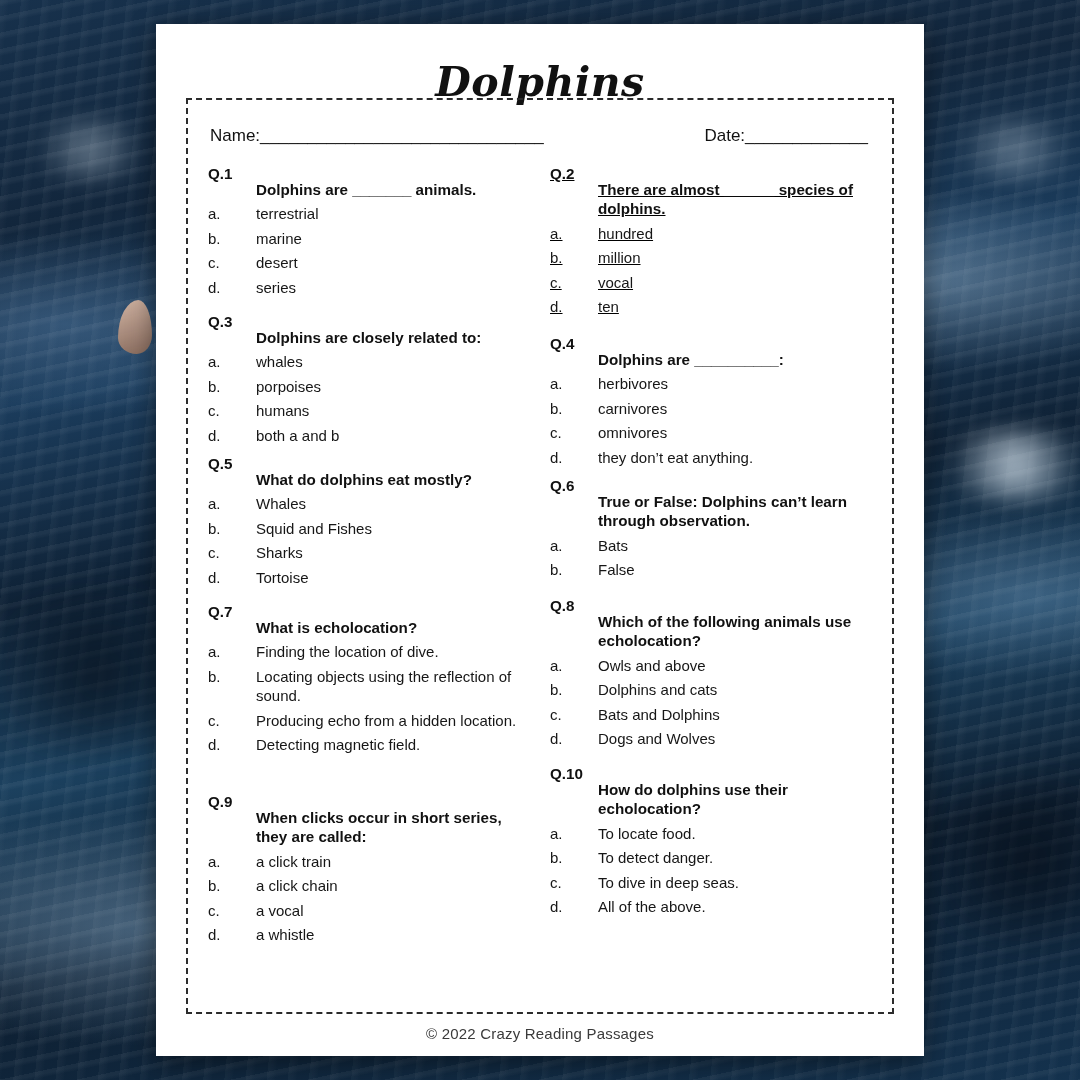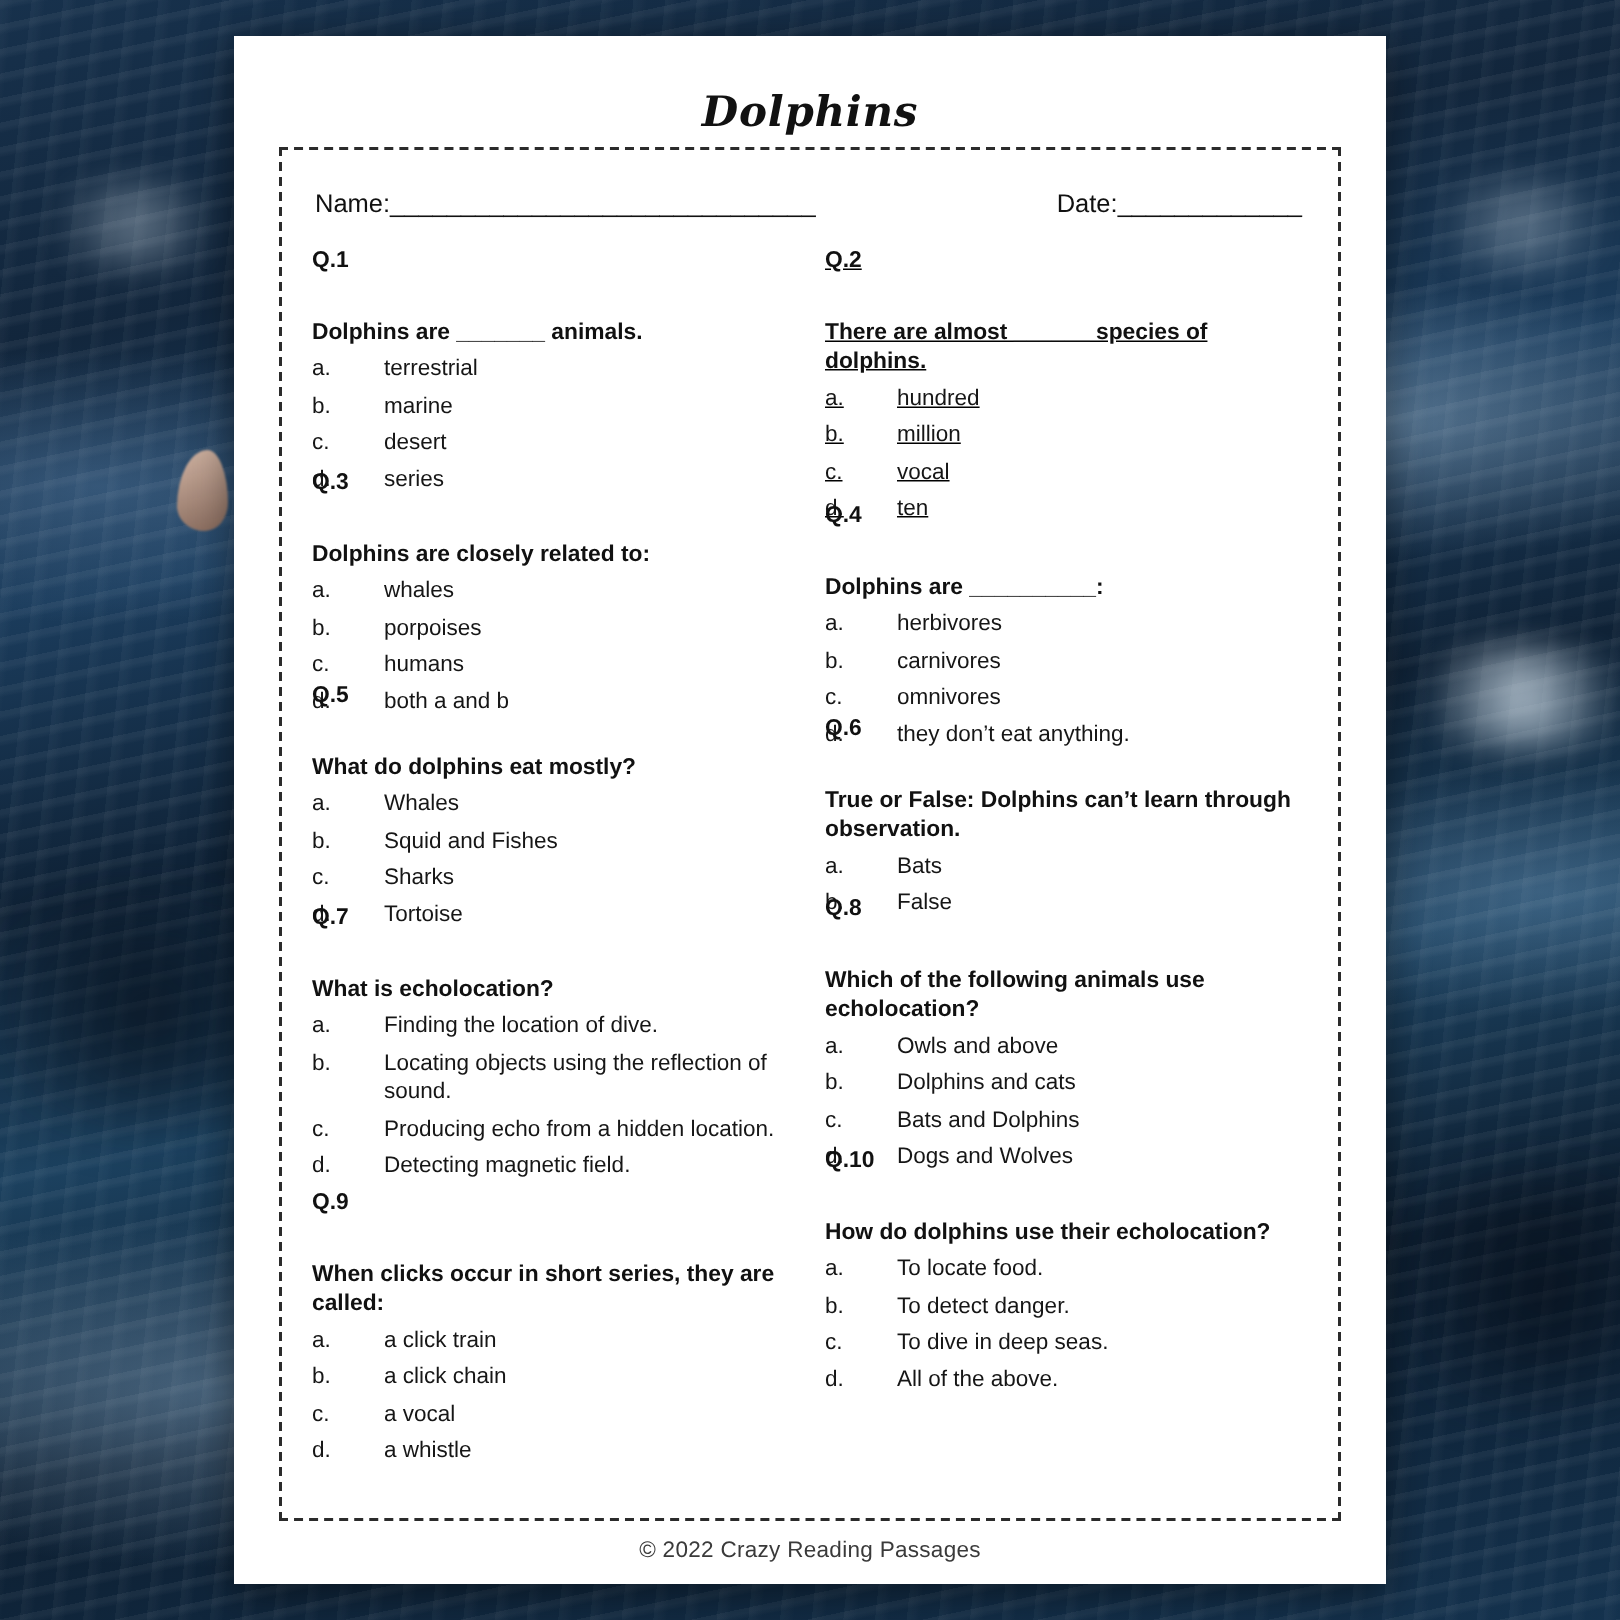--- a/index.html
+++ b/index.html
@@ -71,21 +71,21 @@
     width: 768px;
     height: 1032px;
     background: #ffffff;
     box-shadow: 0 6px 26px rgba(0,0,0,0.45);
   }
   .title {
     text-align: center;
     font-family: "DejaVu Serif", serif;
     font-style: italic;
     font-weight: 700;
-    font-size: 28px;
+    font-size: 41px;
     color: #111;
     letter-spacing: 0.5px;
     margin-top: 34px;
   }
   .dashed-box {
     position: absolute;
     left: 30px;
     top: 74px;
     right: 30px;
     bottom: 42px;
@@ -117,29 +117,29 @@
     position: absolute;
     left: 0;
     right: 0;
   }
   .q-head {
     display: flex;
     font-weight: 700;
     font-size: 15.2px;
     color: #111;
     line-height: 1.28;
-    flex-direction: column;
   }
   .q-num {
     width: 48px;
     flex: 0 0 48px;
     font-weight: 700;
   }
   .q-text {
     flex: 1 1 auto;
+    margin-top: 16px;
   }
   .opt {
     display: flex;
     font-size: 15px;
     color: #161616;
     line-height: 1.30;
     margin-top: 5px;
   }
   .opt-letter {
     width: 48px;

